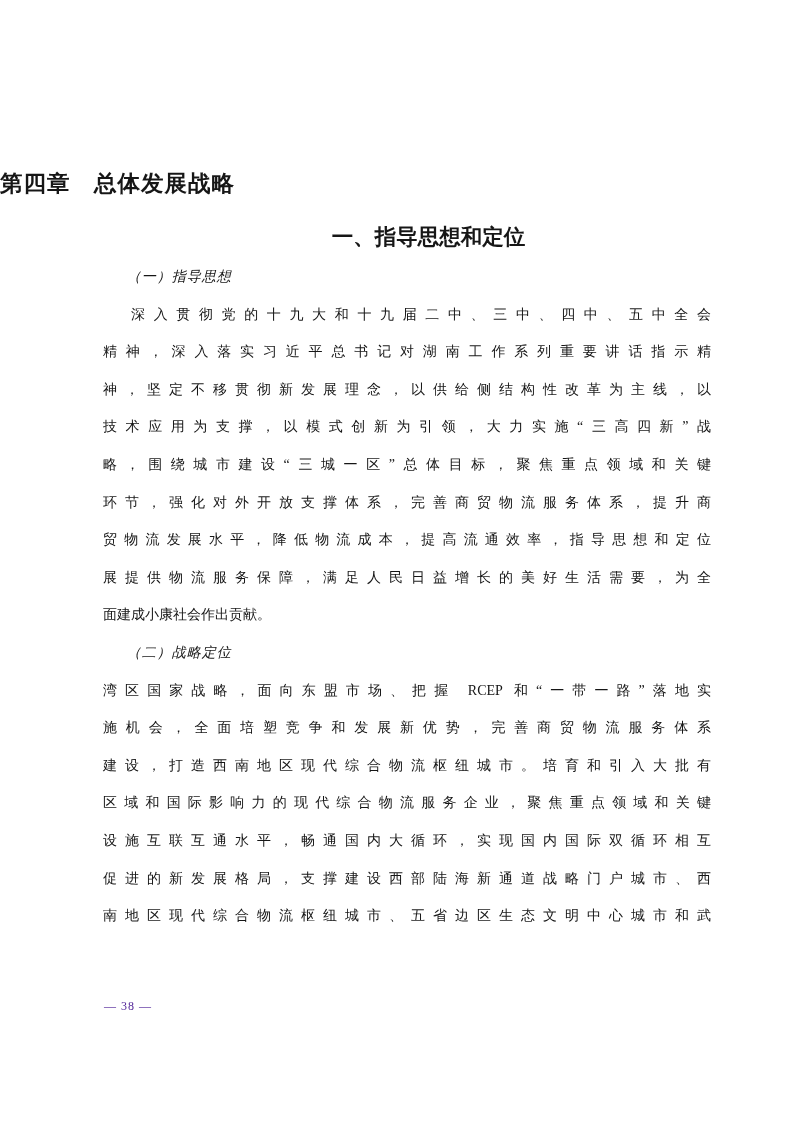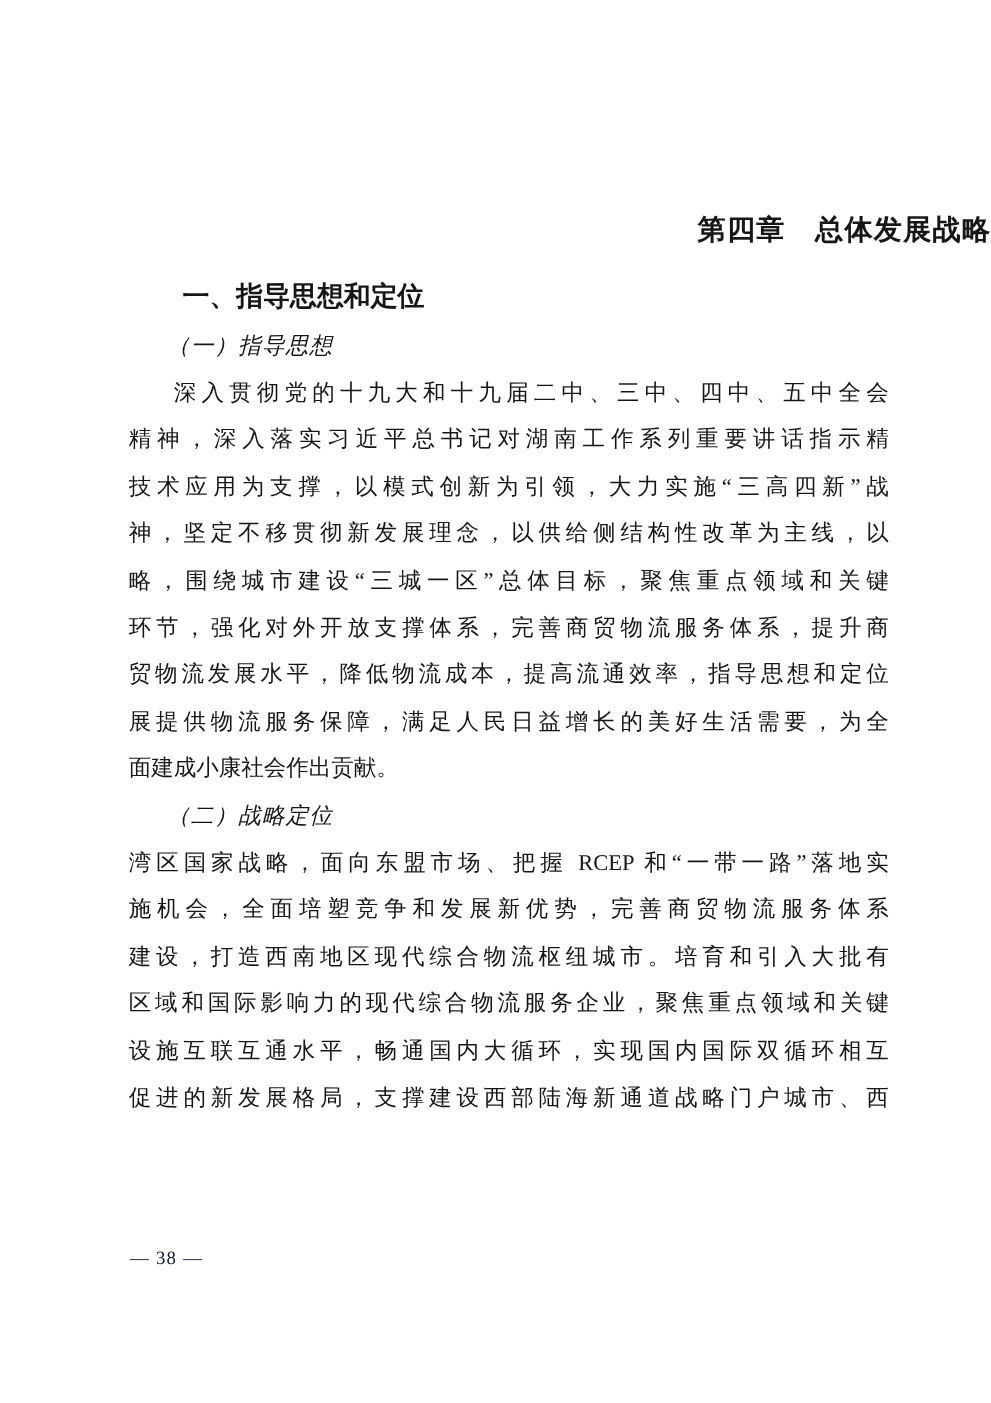--- a/index.html
+++ b/index.html
@@ -10,102 +10,104 @@
     background: #ffffff;
     color: #161616;
     overflow: hidden;
   }
   .title {
     position: absolute;
     top: 168px;
     left: 0;
     width: 100%;
     margin: 0;
-    text-align: right;
+    text-align: left;
     font-family: "Liberation Sans", "DejaVu Sans", sans-serif;
     font-weight: bold;
     font-size: 22.5px;
     line-height: 32px;
     letter-spacing: 1px;
   }
   .section-heading {
     position: absolute;
     top: 222px;
     left: 103px;
     width: 608px;
     margin: 0;
     font-family: "Liberation Sans", "DejaVu Sans", sans-serif;
     font-weight: bold;
     font-size: 21.5px;
     line-height: 30px;
     text-indent: 2em;
+    text-align: center;
   }
   .body-block {
     position: absolute;
     top: 258px;
     left: 103px;
     width: 608px;
     font-family: "Liberation Serif", "DejaVu Serif", serif;
-    font-size: 18px;
+    font-size: 14px;
     line-height: 37.6px;
   }
   .sub-heading {
     font-style: italic;
     text-indent: 1.7em;
     letter-spacing: 1px;
   }
   .line {
     text-align: justify;
     text-align-last: justify;
   }
   .line.indent { text-indent: 2em; }
   .line.noj { text-align-last: left; }
   .footer {
     position: absolute;
     top: 999px;
     left: 104px;
     font-family: "Liberation Serif", "DejaVu Serif", serif;
-    font-size: 15px;
+    font-size: 12px;
     letter-spacing: 1px;
-    color: #0f172a;
+    color: #4c1d95;
   }
 </style>
 </head>
 <body>
 
 <div class="page">
 
   <h1 class="title">第四章　总体发展战略</h1>
 
   <h2 class="section-heading">一、指导思想和定位</h2>
 
   <div class="body-block">
 
     <div class="sub-heading">（一）指导思想</div>
 
     <div class="para">
       <div class="line indent">深入贯彻党的十九大和十九届二中、三中、四中、五中全会</div>
       <div class="line">精神，深入落实习近平总书记对湖南工作系列重要讲话指示精</div>
+      <div class="line">神，坚定不移贯彻新发展理念，以供给侧结构性改革为主线，以</div>
       <div class="line">技术应用为支撑，以模式创新为引领，大力实施“三高四新”战</div>
-      <div class="line">神，坚定不移贯彻新发展理念，以供给侧结构性改革为主线，以</div>
       <div class="line">略，围绕城市建设“三城一区”总体目标，聚焦重点领域和关键</div>
       <div class="line">环节，强化对外开放支撑体系，完善商贸物流服务体系，提升商</div>
       <div class="line">贸物流发展水平，降低物流成本，提高流通效率，指导思想和定位</div>
       <div class="line">展提供物流服务保障，满足人民日益增长的美好生活需要，为全</div>
       <div class="line noj">面建成小康社会作出贡献。</div>
     </div>
 
     <div class="sub-heading">（二）战略定位</div>
 
     <div class="para">
       <div class="line">湾区国家战略，面向东盟市场、把握 RCEP 和“一带一路”落地实</div>
       <div class="line">施机会，全面培塑竞争和发展新优势，完善商贸物流服务体系</div>
       <div class="line">建设，打造西南地区现代综合物流枢纽城市。培育和引入大批有</div>
       <div class="line">区域和国际影响力的现代综合物流服务企业，聚焦重点领域和关键</div>
       <div class="line">设施互联互通水平，畅通国内大循环，实现国内国际双循环相互</div>
       <div class="line">促进的新发展格局，支撑建设西部陆海新通道战略门户城市、西</div>
+      <div class="line">南地区现代综合物流枢纽城市、五省边区生态文明中心城市和武</div>
     </div>
 
   </div>
 
   <div class="footer">— 38 —</div>
 
 </div>
 
 </body></html>

